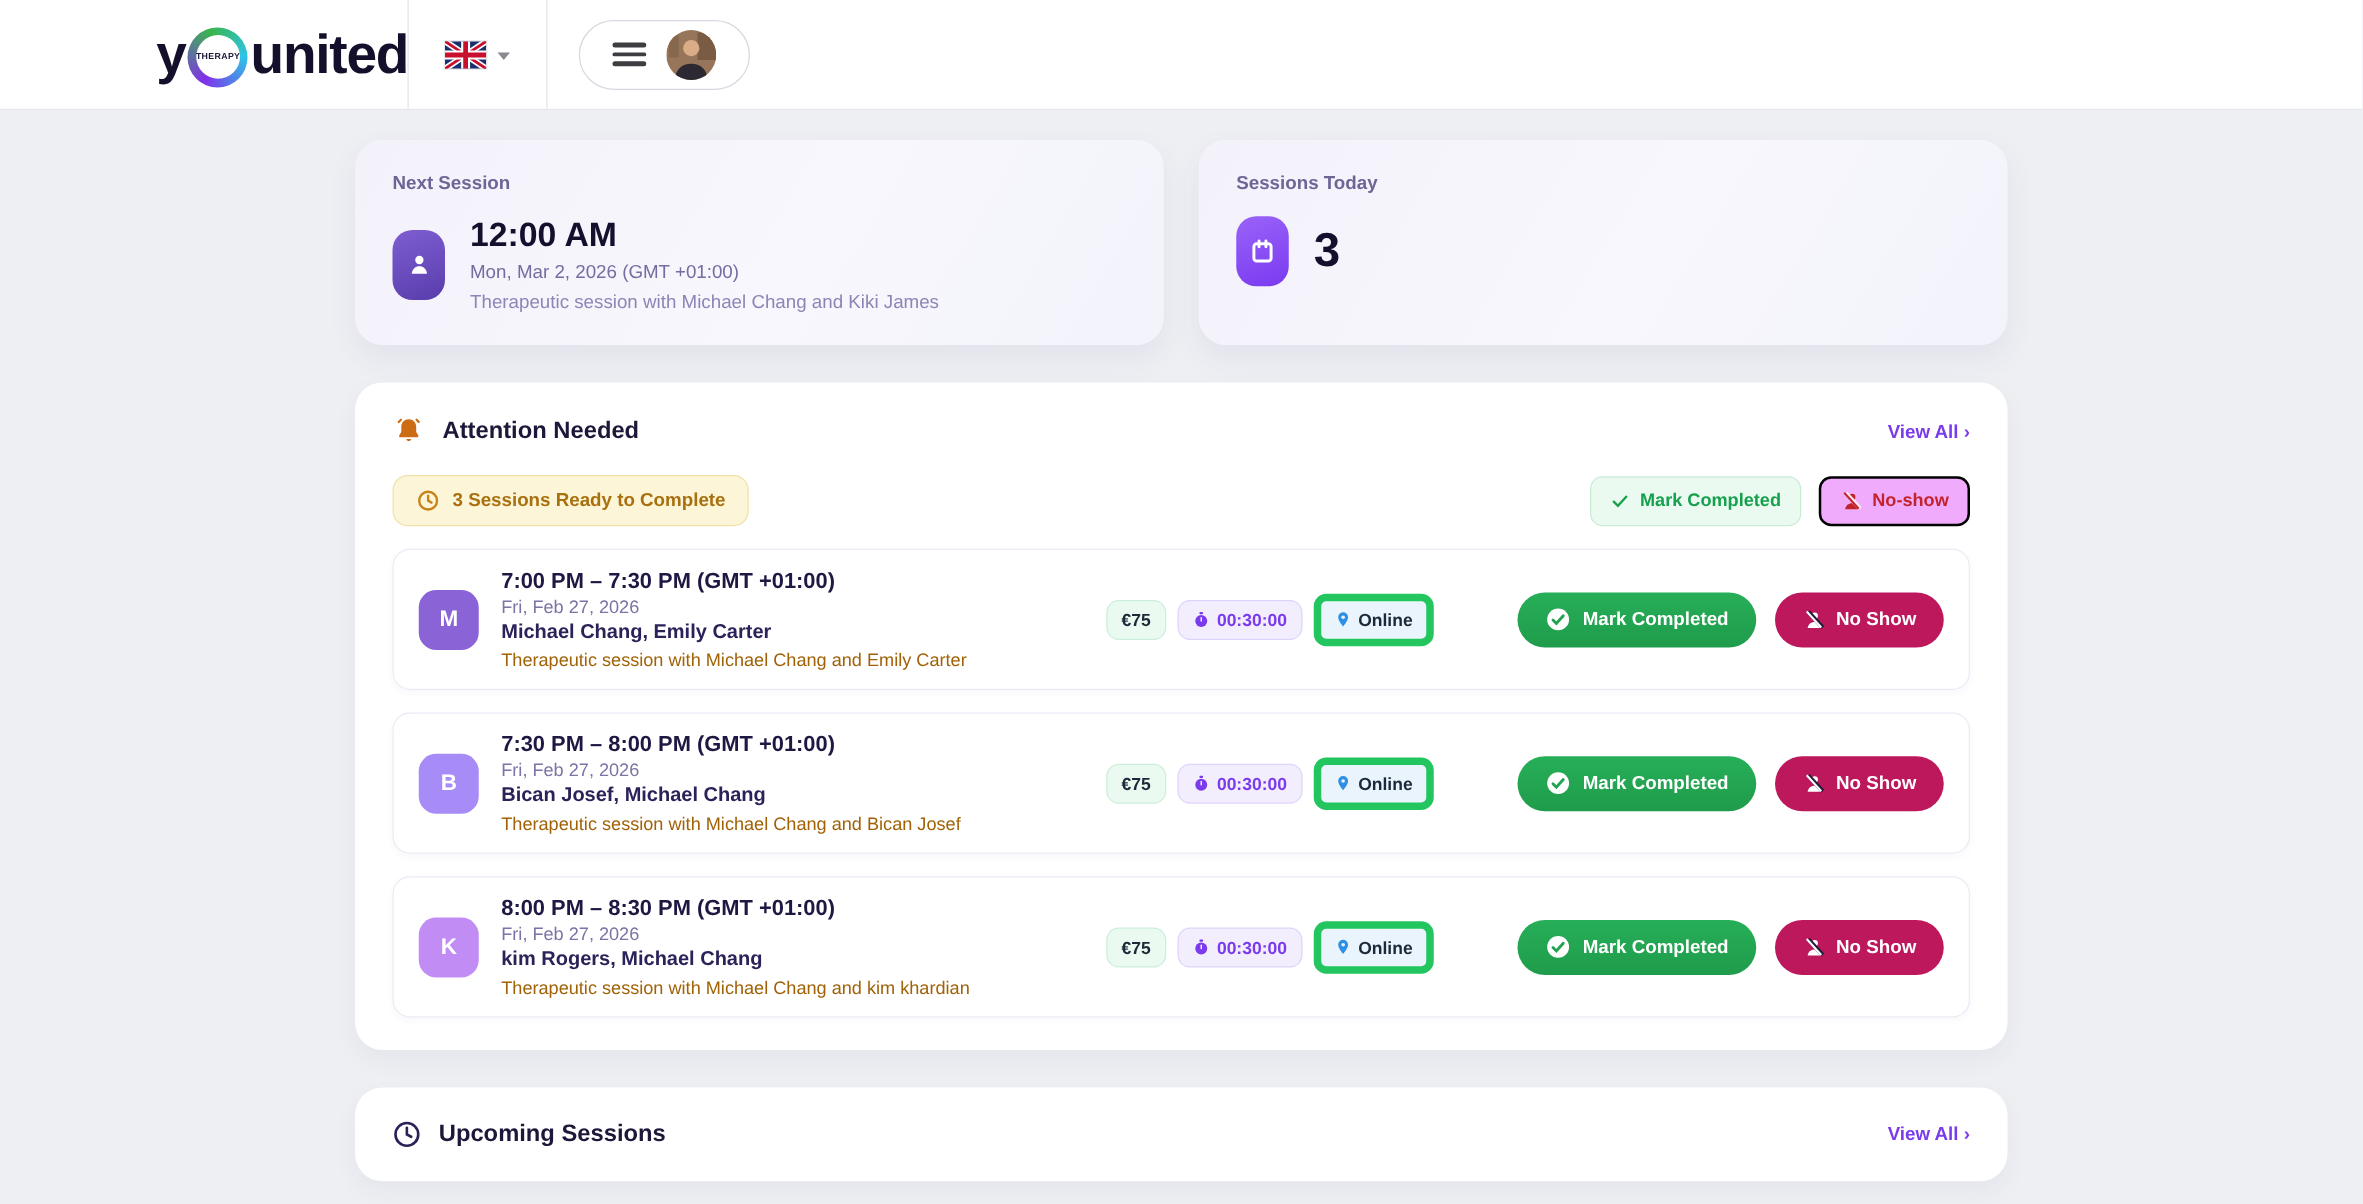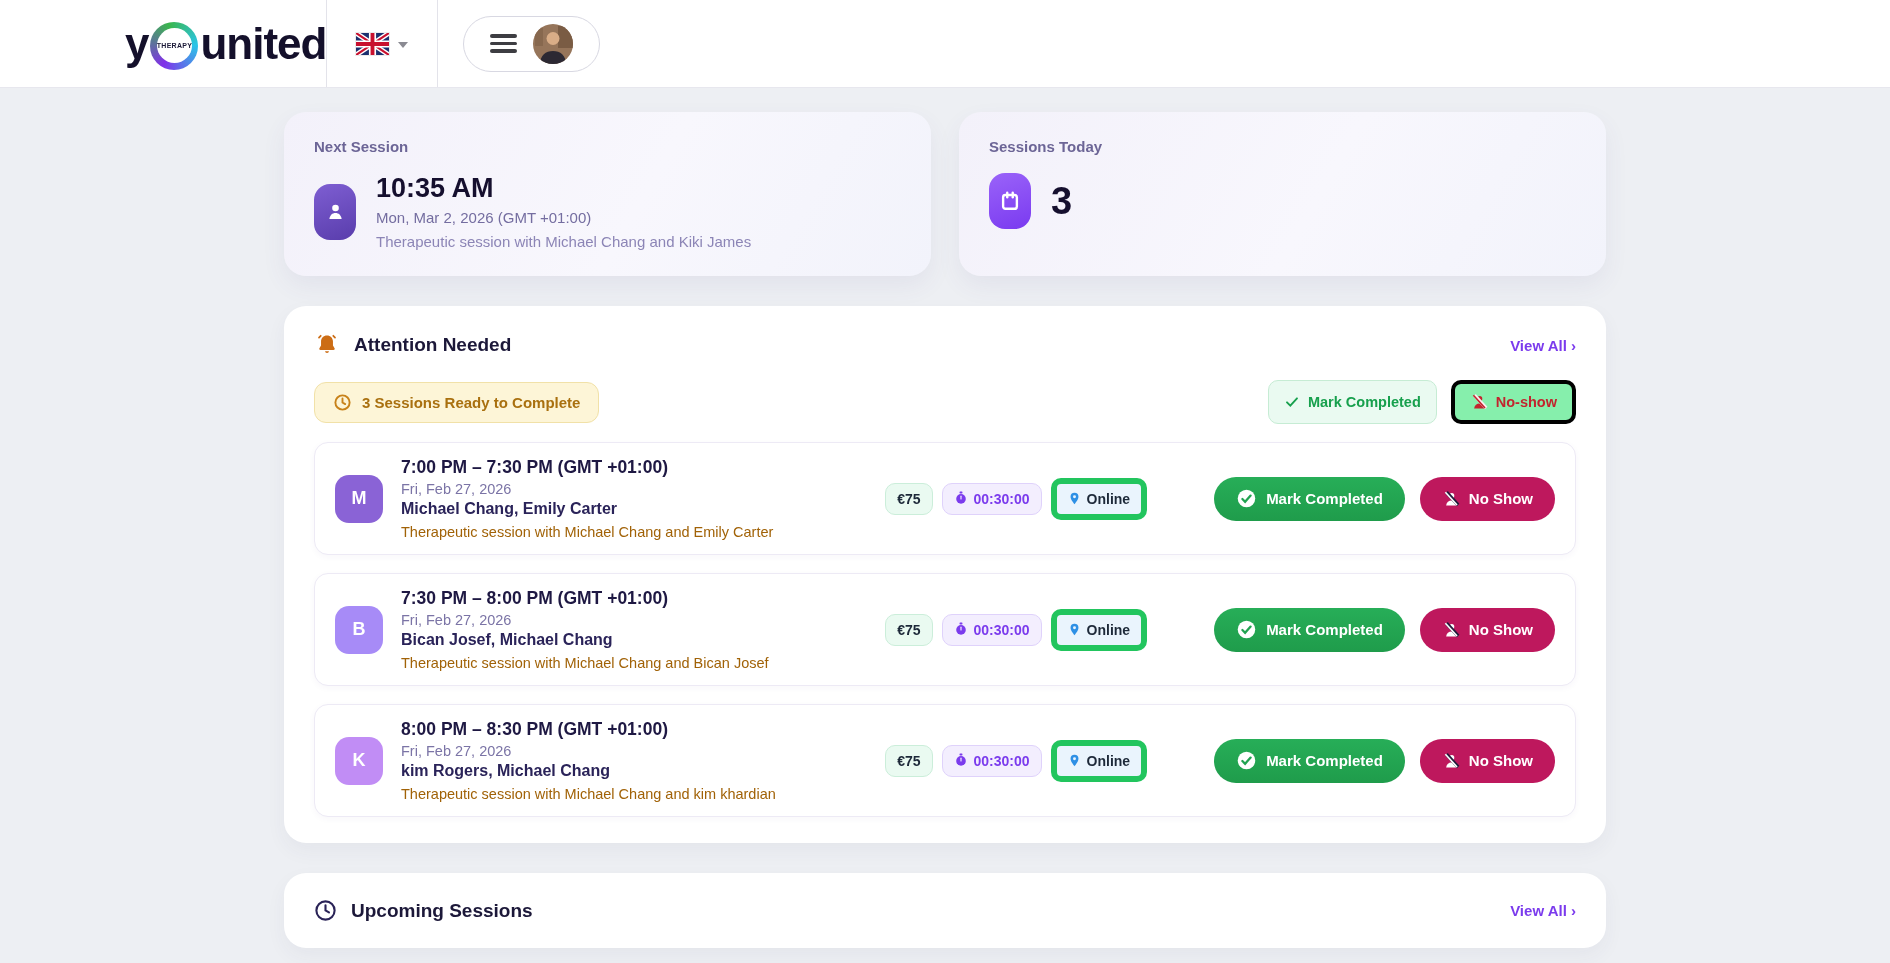--- a/index.html
+++ b/index.html
@@ -63,34 +63,34 @@
   .view-all { font-size:15px; font-weight:bold; color:#7b3bed; cursor:pointer; }
 
   .controls { display:flex; justify-content:space-between; align-items:center; margin-top:22px; }
   .ready-badge { display:flex; align-items:center; gap:10px; background:#fdf5d7;
     border:1px solid #f1e1a8; border-radius:12px; padding:10px 18px;
     font-size:15px; font-weight:bold; color:#a9700f; }
   .legend { display:flex; gap:14px; }
   .legend-btn { display:flex; align-items:center; gap:8px; border-radius:10px;
     padding:9px 15px; font-size:14.5px; font-weight:bold; cursor:pointer; }
   .legend-green { background:#eafaf1; border:1px solid #c6ecd4; color:#17a04d; }
-  .legend-red { background:#86efac; border:4px solid #000000; color:#c2242e; }
+  .legend-red { background:#f0abfc; border:2px solid #000000; color:#c2242e; }
 
   .session-row { display:flex; align-items:center; border:1px solid #edeaf5;
     border-radius:14px; padding:14px 20px; margin-top:18px; background:#fff;
     box-shadow:0 2px 6px rgba(70,60,120,.04); }
   .s-avatar { width:48px; height:48px; border-radius:14px; color:#fff; flex:none;
     font-weight:bold; font-size:18px; display:flex; align-items:center;
     justify-content:center; margin-right:18px; }
   .s-time { font-size:17.5px; font-weight:bold; color:#1e1843; }
   .s-date { font-size:14.5px; color:#7b74a6; margin-top:3px; }
   .s-names { font-size:16px; font-weight:bold; color:#2a2359; margin-top:3px; }
   .s-desc { font-size:14.5px; color:#a16207; margin-top:6px; }
   .s-right { margin-left:auto; display:flex; align-items:center; gap:9px; }
-  .badge { display:flex; align-items:flex-start; gap:6px; border-radius:10px;
+  .badge { display:flex; align-items:center; gap:6px; border-radius:10px;
     padding:7px 11px; font-size:14px; font-weight:bold; }
   .badge-price { background:#eafaf1; border:1px solid #cbeeda; color:#1d2939; }
   .badge-duration { background:#f3eefe; border:1px solid #dfd2fb; color:#7b3bed; }
   .badge-online { background:#eaf4fd; border:6px solid #22c55e; color:#1d2939; }
   .btns { display:flex; gap:15px; margin-left:58px; }
   .btn { display:flex; align-items:center; gap:9px; height:44px; border-radius:22px;
     padding:0 22px; font-size:15px; font-weight:bold; color:#fff; border:none; cursor:pointer; }
   .btn-green { background:linear-gradient(180deg,#27ae58,#1f9c4b); }
   .btn-dark { background:#be185d; }
 </style>
@@ -145,21 +145,21 @@
     <div class="stat-card">
       <div class="stat-label">Next Session</div>
       <div class="stat-body">
         <div class="stat-icon icon-person-bg">
           <svg width="21" height="21" viewBox="0 0 24 24" fill="#fff">
             <circle cx="12" cy="8" r="3.8"></circle>
             <path d="M5 20.5c.6-4.4 3.4-6.8 7-6.8s6.4 2.4 7 6.8z"></path>
           </svg>
         </div>
         <div>
-          <div class="stat-time">10:35 AM</div>
+          <div class="stat-time">12:00 AM</div>
           <div class="stat-date">Mon, Mar 2, 2026 (GMT +01:00)</div>
           <div class="stat-desc">Therapeutic session with Michael Chang and Kiki James</div>
         </div>
       </div>
     </div>
 
     <div class="stat-card">
       <div class="stat-label">Sessions Today</div>
       <div class="stat-body">
         <div class="stat-icon icon-cal-bg">

